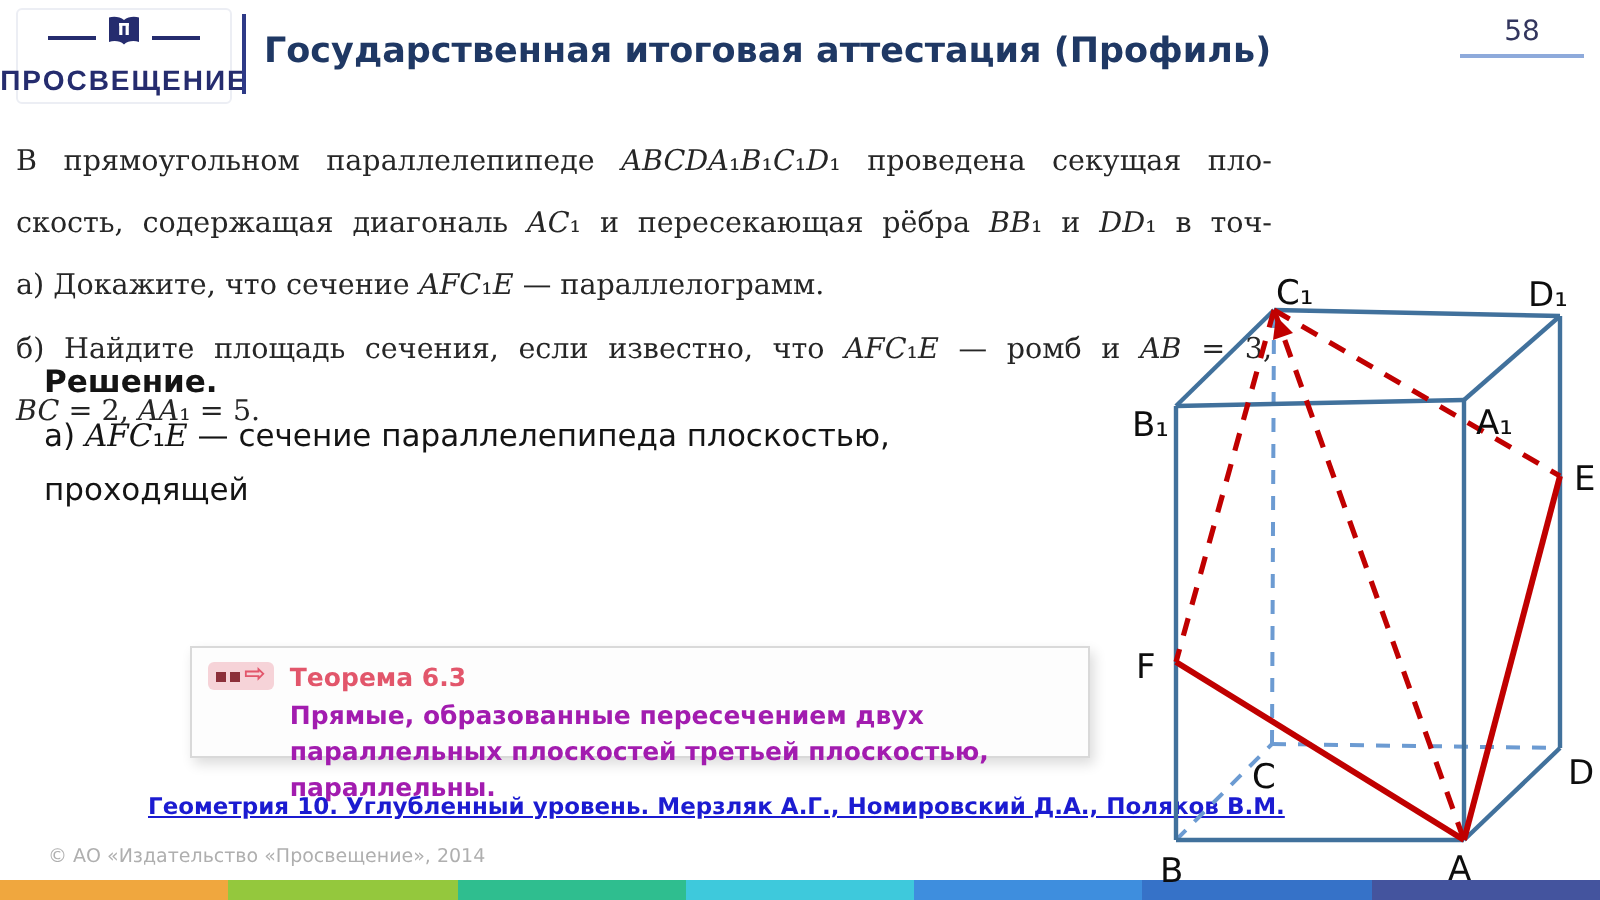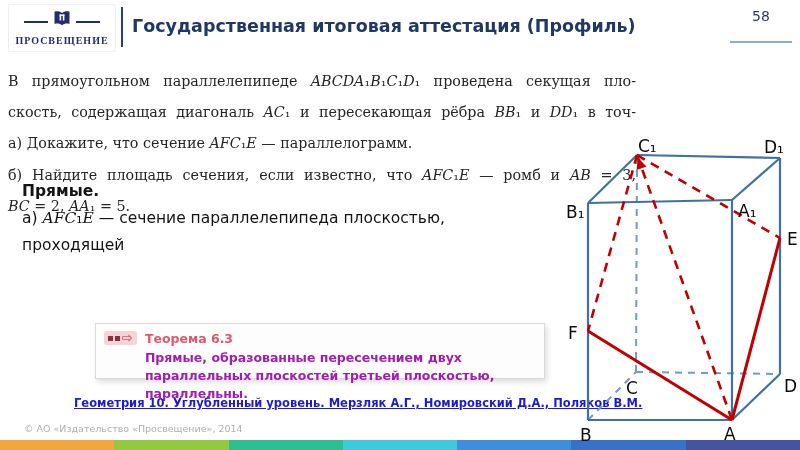--- a/index.html
+++ b/index.html
@@ -5,27 +5,27 @@
   html,body{margin:0;padding:0;background:#fff;}
   .slide{position:relative;width:800px;height:450px;background:#ffffff;overflow:hidden;
          font-family:"DejaVu Sans","Liberation Sans",sans-serif;}
 
   
   .header{position:absolute;left:0;top:0;width:800px;height:54px;background:#fff;}
   .logo{position:absolute;left:8px;top:4px;width:106px;height:46px;border:1px solid #eceef4;
         border-radius:3px;display:flex;flex-direction:column;align-items:center;justify-content:center;}
   .logo-emblem-row{display:flex;align-items:center;gap:4px;height:22px;}
   .logo-line{width:24px;height:2px;background:#252C6E;}
-  .logo-text{font-family:Liberation Serif, serif;font-weight:bold;
-             font-size:10px;letter-spacing:1px;color:#252C6E;margin-top:2px;}
+  .logo-text{font-family:Liberation Sans, sans-serif;font-weight:bold;
+             font-size:14px;letter-spacing:1px;color:#252C6E;margin-top:2px;}
   .header-divider{position:absolute;left:121px;top:7px;width:2px;height:40px;background:#2E3A87;}
   .slide-title{position:absolute;left:132px;top:16px;width:560px;font-size:17.5px;font-weight:bold;
                color:#1F3864;}
   .page-num{position:absolute;right:8px;top:8px;width:62px;text-align:center;font-size:14px;
-            color:#33365E;border-bottom:2px solid #8EAADB;padding-bottom:17px;}
+            color:#33365E;border-bottom:2px solid #8EAADB;padding-bottom:3px;}
 
   
   .problem{position:absolute;left:8px;top:59px;width:628px;
            font-family:"DejaVu Serif","Liberation Serif",serif;
            font-size:14.3px;line-height:18.2px;color:#262626;}
   .problem .pline{white-space:normal;margin-top:13px;}
   .problem .just{text-align:justify;text-align-last:justify;}
   .m{font-family:"DejaVu Serif","Liberation Serif",serif;font-style:italic;}
 
   
@@ -84,21 +84,21 @@
 
   <div class="problem">
     <div class="pline just">В прямоугольном параллелепипеде <span class="m">ABCDA</span>₁<span class="m">B</span>₁<span class="m">C</span>₁<span class="m">D</span>₁ проведена секущая пло-</div>
     <div class="pline just">скость, содержащая диагональ <span class="m">AC</span>₁ и пересекающая рёбра <span class="m">BB</span>₁ и <span class="m">DD</span>₁ в точ-</div>
     <div class="pline">а) Докажите, что сечение <span class="m">AFC</span>₁<span class="m">E</span> — параллелограмм.</div>
     <div class="pline just">б) Найдите площадь сечения, если известно, что <span class="m">AFC</span>₁<span class="m">E</span> — ромб и <span class="m">AB</span> = 3,</div>
     <div class="pline"><span class="m">BC</span> = 2, <span class="m">AA</span>₁ = 5.</div>
   </div>
 
   <div class="solution">
-    <div class="sol-heading">Прямые.</div>
+    <div class="sol-heading">Решение.</div>
     <div>а) <span class="m">AFC</span>₁<span class="m">E</span> — сечение параллелепипеда плоскостью, проходящей</div>
   </div>
 
   <div class="theorem-card">
     <span class="theorem-icon-chip">
       <span class="sq"></span>
       <span class="sq"></span>
       <span class="arrow-glyph">⇨</span>
     </span>
     <div class="theorem-content">

